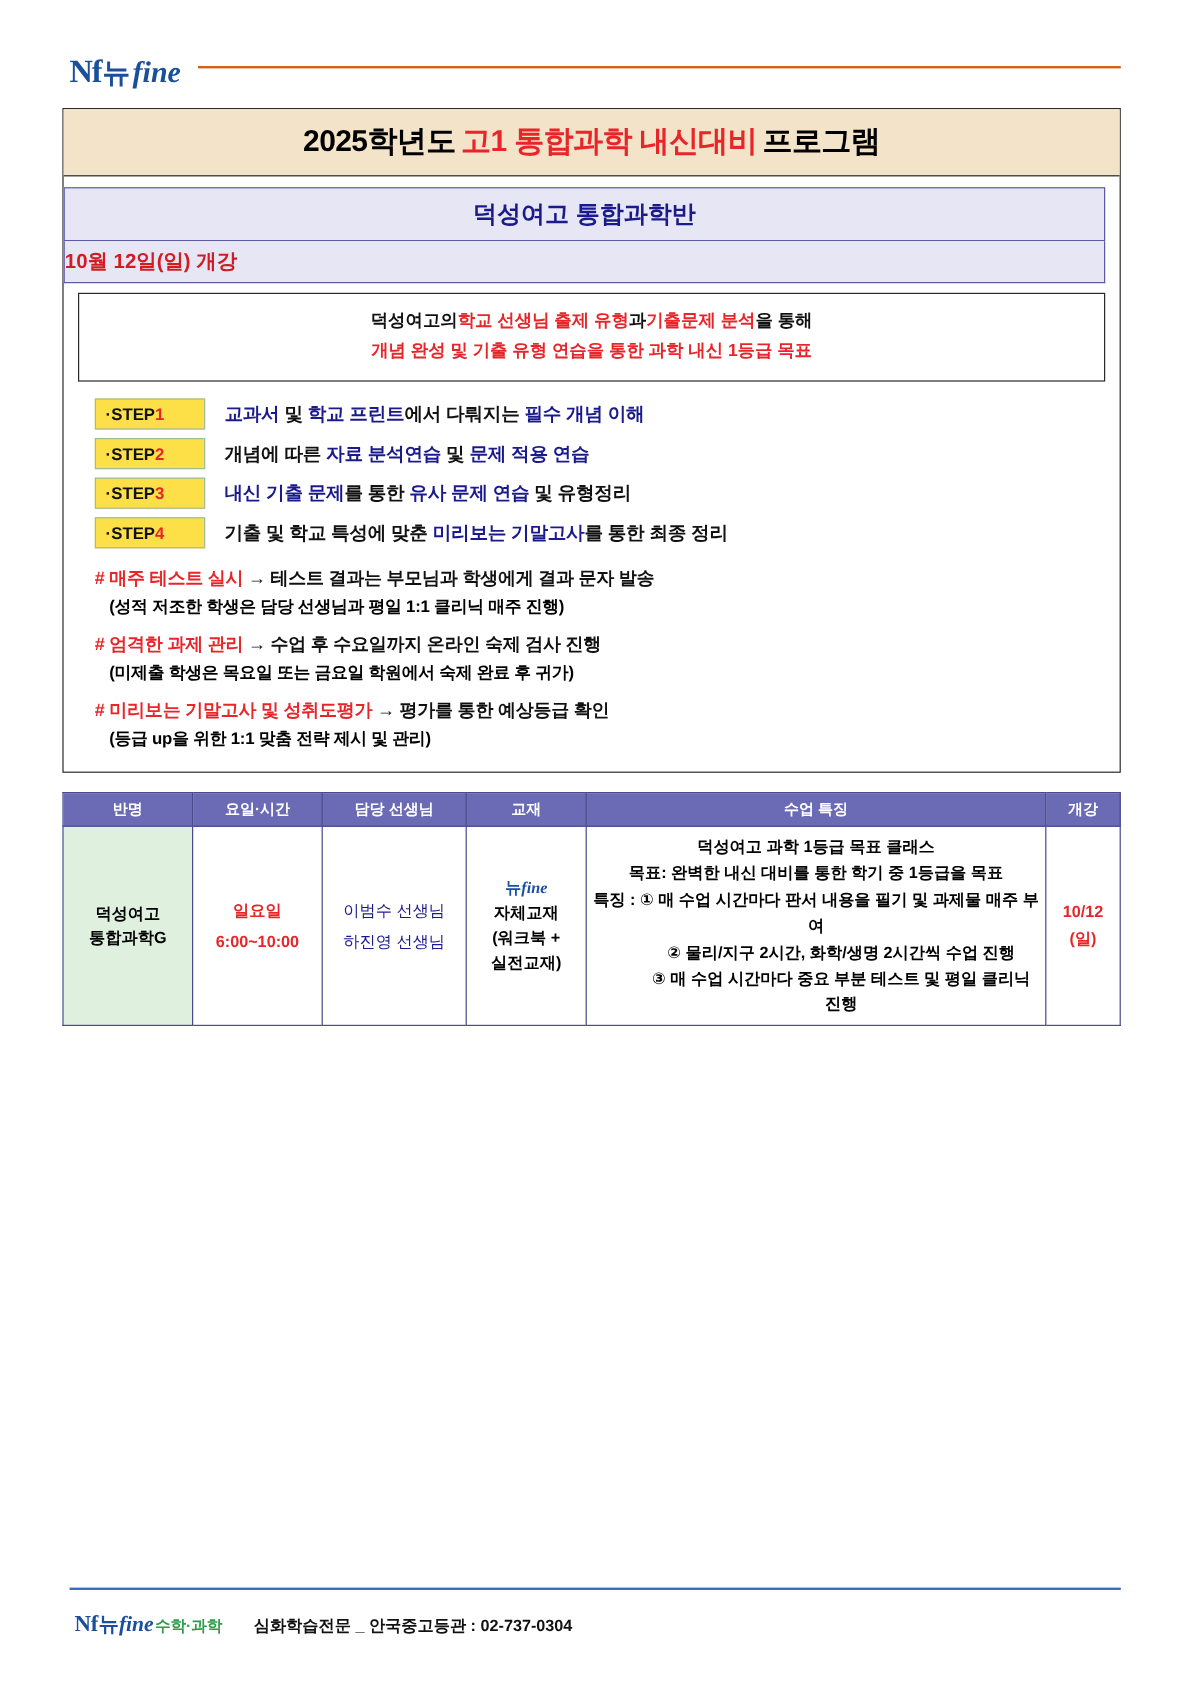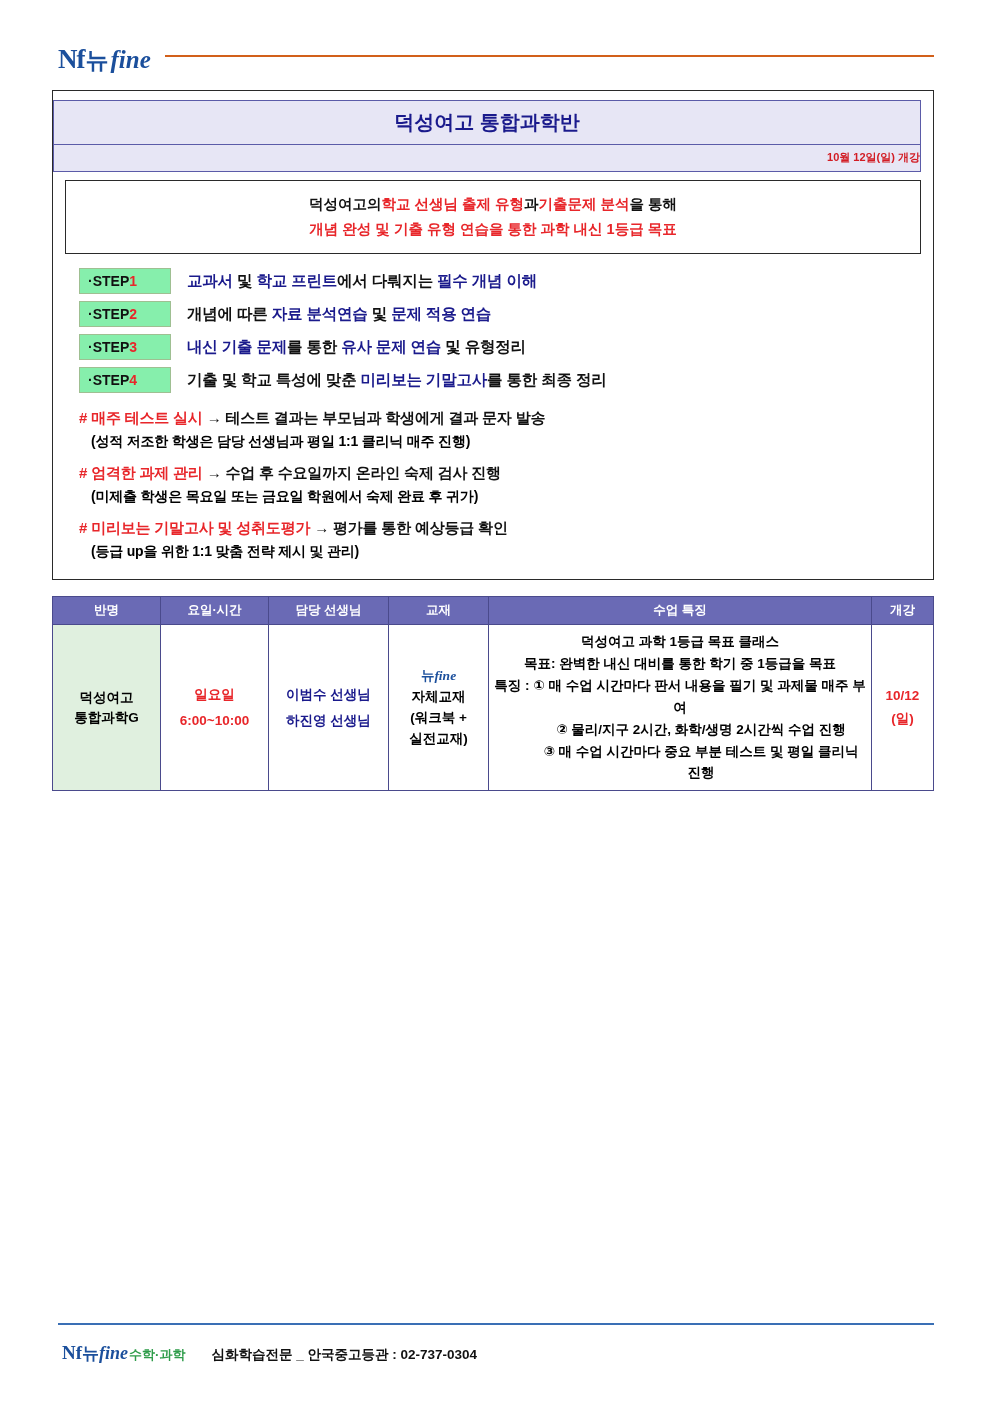--- a/index.html
+++ b/index.html
@@ -106,23 +106,23 @@
     text-align: center;
     padding: 8px 0 8px 0;
     font-size: 20px;
     font-weight: bold;
     color: #1a1a8c;
   }
   .sub-band2 {
     background: #e7e6f5;
     border: 1px solid #5b5ba8;
     border-top: none;
-    text-align: right;
+    text-align: left;
     padding: 5px 0 6px 0;
-    font-size: 11px;
+    font-size: 17px;
     font-weight: bold;
     color: #d21c24;
   }
 
   .desc-box {
     margin: 8px 12px 0 12px;
     border: 1px solid #2a2a2a;
     padding: 11px 0 12px 0;
     text-align: center;
     line-height: 1.7;
@@ -139,21 +139,21 @@
   .steps {
     margin: 14px 24px 0 26px;
   }
   .step-row {
     display: flex;
     align-items: center;
     margin-bottom: 7px;
   }
   .step-chip {
     width: 92px;
-    background: #86efac;
+    background: #fde047;
     border: 1px solid #9fbf92;
     font-size: 14px;
     font-weight: bold;
     padding: 4px 0 4px 8px;
     box-sizing: border-box;
     color: #111;
     flex: 0 0 auto;
   }
   .step-chip .num { color: #e8262a; }
   .step-text {
@@ -219,21 +219,21 @@
     line-height: 1.5;
   }
   td.day-time {
     color: #e8262a;
     font-weight: bold;
     line-height: 1.9;
     font-size: 14.5px;
   }
   td.teacher {
     color: #1a1a8c;
-    font-weight: bold;
+    font-weight: normal;
     line-height: 1.9;
     font-size: 14.5px;
     margin-top: 26px;
   }
   td.book {
     font-weight: bold;
     line-height: 1.55;
     font-size: 13.5px;
   }
   td.book .nu { color:#1b4f9c; }
@@ -309,20 +309,25 @@
     <div class="logo">
       <span class="nf">Nf</span>
       <span class="nu">뉴</span>
       <span class="fine">fine</span>
     </div>
     <div class="logo-rule"></div>
   </div>
 
   <div class="main-box">
 
+    <div class="title-band">
+      <span class="t1">2025학년도</span>
+      <span class="t2">고1 통합과학 내신대비</span>
+      <span class="t3">프로그램</span>
+    </div>
 
     <div class="sub-wrap">
       <div class="sub-band">덕성여고 통합과학반</div>
       <div class="sub-band2">10월 12일(일) 개강</div>
     </div>
 
     <div class="desc-box">
       <div class="line">
         <span class="blk">덕성여고의</span><span class="red">학교 선생님 출제 유형</span><span class="blk">과</span><span class="red">기출문제 분석</span><span class="blk">을 통해</span>
       </div>

